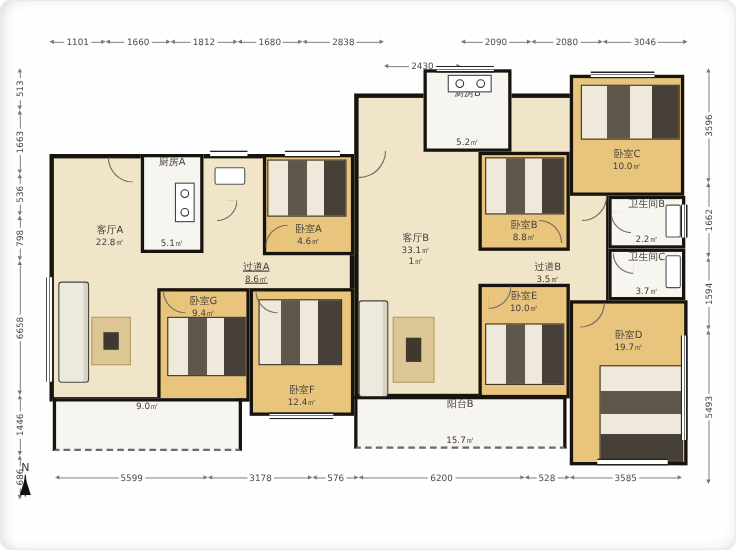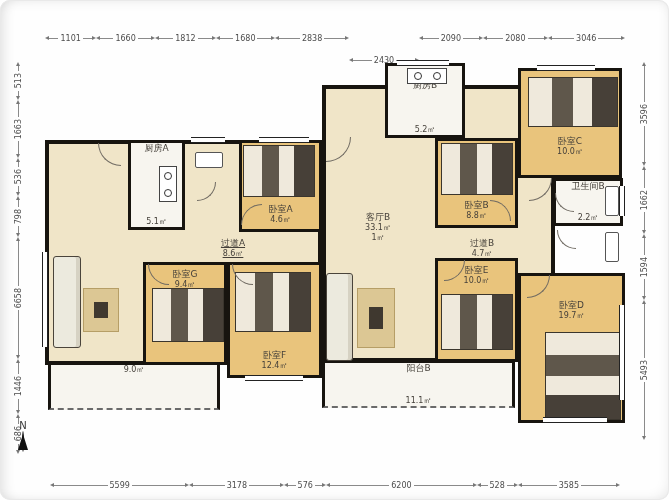--- a/index.html
+++ b/index.html
@@ -130,21 +130,21 @@
         <i class="ah e"></i>
       </div>
       <div class="dimseg" style="flex-grow: 3046;">
         <i class="ah w"></i>
         <span class="dline"></span>
         <span class="dim-val">3046</span>
         <span class="dline"></span>
         <i class="ah e"></i>
       </div>
     </div>
-  <div class="dimrow h" style="left:50px; top:479px; width:570px;">
+  <div class="dimrow h" style="left:50px; top:428px; width:570px;">
 
   <div class="dimseg" style="flex-grow: 5599;">
         <i class="ah w"></i>
         <span class="dline"></span>
         <span class="dim-val">5599</span>
         <span class="dline"></span>
         <i class="ah e"></i>
       </div>
       <div class="dimseg" style="flex-grow: 3178;">
         <i class="ah w"></i>
@@ -269,32 +269,36 @@
   <div id="compass">
     <span class="nl">N</span>
     <span class="dial"><span class="needle"></span></span>
   </div>
 
   <div id="plan">
 
     <div class="room base cream" style="left:0px; top:80px; width:277px; height:225px;"></div>
     <div class="room base cream" style="left:277px; top:25px; width:233px; height:277px;"></div>
 
+    <div class="rlabel abs" style="left:10px; top:145px; width:90px;">
+      <span>客厅A</span>
+      <span class="area">22.8㎡</span>
+    </div>
     <div class="rlabel abs" style="left:152px; top:178px; width:72px;text-decoration:underline;">
       <span>过道A</span>
       <span class="area">8.6㎡</span>
     </div>
     <div class="rlabel abs" style="left:297px; top:152px; width:72px;">
       <span>客厅B</span>
       <span class="area">33.1㎡</span>
       <span class="area2">1㎡</span>
     </div>
-    <div class="rlabel abs" style="left:404px; top:178px; width:66px;">
+    <div class="rlabel abs" style="left:420px; top:178px; width:66px;">
       <span>过道B</span>
-      <span class="area">4.7㎡</span>
+      <span class="area">3.5㎡</span>
     </div>
 
     <div class="room over white" style="left:83px; top:80px; width:57px; height:90px;">
       <div class="rlabel lbl-center">
         <span>厨房A</span>
         <span class="area">5.1㎡</span>
       </div>
     </div>
     <div class="room over wood" style="left:194px; top:80px; width:83px; height:92px;">
       <div class="rlabel lbl-bottom">
@@ -336,36 +340,42 @@
         <span>卧室C</span>
         <span class="area">10.0㎡</span>
       </div>
     </div>
     <div class="room over white" style="left:508px; top:118px; width:70px; height:48px;">
       <div class="rlabel lbl-center">
         <span>卫生间B</span>
         <span class="area">2.2㎡</span>
       </div>
     </div>
+    <div class="room over white" style="left:508px; top:166px; width:70px; height:47px;">
+      <div class="rlabel lbl-center">
+        <span>卫生间C</span>
+        <span class="area">3.7㎡</span>
+      </div>
+    </div>
     <div class="room over wood" style="left:390px; top:198px; width:83px; height:104px;">
       <div class="rlabel lbl-top">
         <span>卧室E</span>
         <span class="area">10.0㎡</span>
       </div>
     </div>
     <div class="room over wood" style="left:473px; top:213px; width:107px; height:150px;">
       <div class="rlabel lbl-top" style="padding-top:24px;">
         <span>卧室D</span>
         <span class="area">19.7㎡</span>
       </div>
     </div>
     <div class="room balcony white" style="left:277px; top:300px; width:193px; height:48px;">
       <div class="rlabel lbl-center">
         <span>阳台B</span>
-        <span class="area">11.1㎡</span>
+        <span class="area">15.7㎡</span>
       </div>
     </div>
 
     <div class="sofa" style="left:8px; top:196px; width:26px; height:90px;"></div>
     <div class="rug" style="left:38px; top:228px; width:34px; height:42px;">
         <span class="item"></span>
       </div>
     <div class="sofa" style="left:281px; top:213px; width:25px; height:86px;"></div>
     <div class="rug" style="left:312px; top:228px; width:36px; height:58px;">
         <span class="item"></span>

